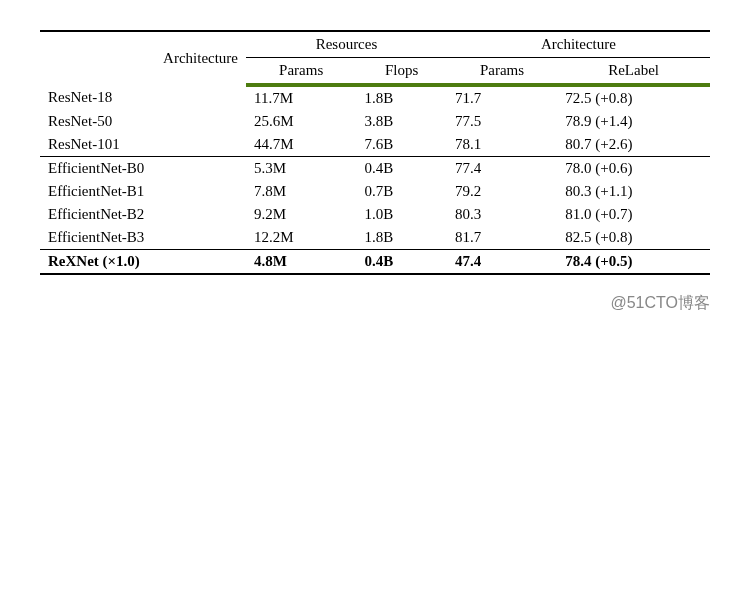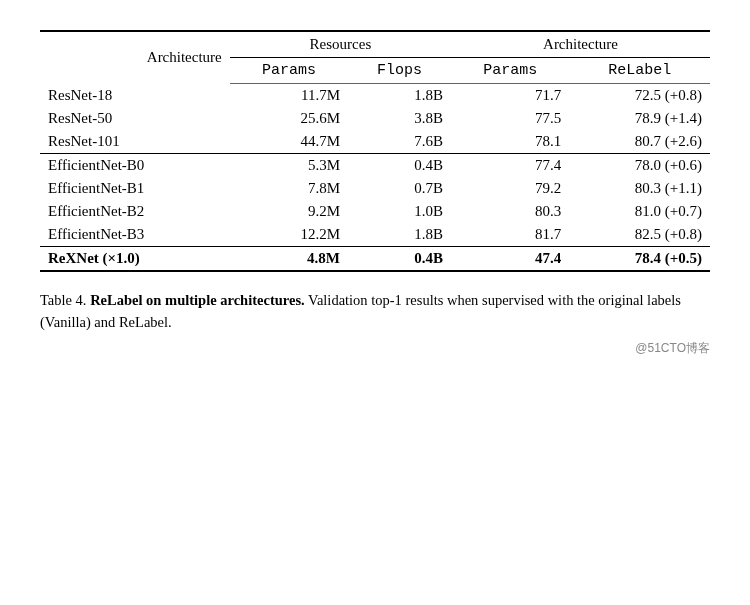--- a/index.html
+++ b/index.html
@@ -31,47 +31,46 @@
       font-weight: normal;
       text-align: center;
       padding: 4px 8px;
     }
 
     th.arch-header {
       text-align: right;
     }
 
     tbody td {
-      text-align: right;
+      text-align: left;
       padding: 3px 8px;
     }
 
     tbody td.arch-col {
       text-align: left;
     }
 
     .thead-top-border th {
       border-top: 2px solid #000;
     }
 
     .thead-bottom-border th {
-      border-bottom: 1px solid #4d7c0f;
-      font-family: Liberation Mono, monospace;
+      border-bottom: 4px solid #4d7c0f;
     }
 
     .caption {
       font-size: 14.5px;
       line-height: 1.5;
       text-align: left;
       margin-top: 4px;
     }
 
     .watermark {
       text-align: right;
-      font-size: 12px;
+      font-size: 16px;
       color: #888;
       margin-top: 6px;
       font-family: Arial, sans-serif;
     }
 
     .colspan-header {
       text-align: center;
       margin-top: 40px;
     }
 
@@ -151,19 +150,15 @@
         <tr style="border-top: 1px solid rgb(0, 0, 0); border-bottom: 2px solid rgb(0, 0, 0); font-weight: bold;">
           <td class="arch-col">ReXNet (×1.0)</td>
           <td>4.8M</td>
           <td>0.4B</td>
           <td>47.4</td>
           <td>78.4 (+0.5)</td>
         </tr>
       </tbody>
   </table>
 
-  <div class="caption">
-    <span>Table 4.</span>
-    <strong>ReLabel on multiple architectures.</strong><span> Validation top-1 results when supervised with the original labels (Vanilla) and ReLabel.</span>
-  </div>
 
   <div class="watermark">@51CTO博客</div>
 </div>
 
 </body></html>

